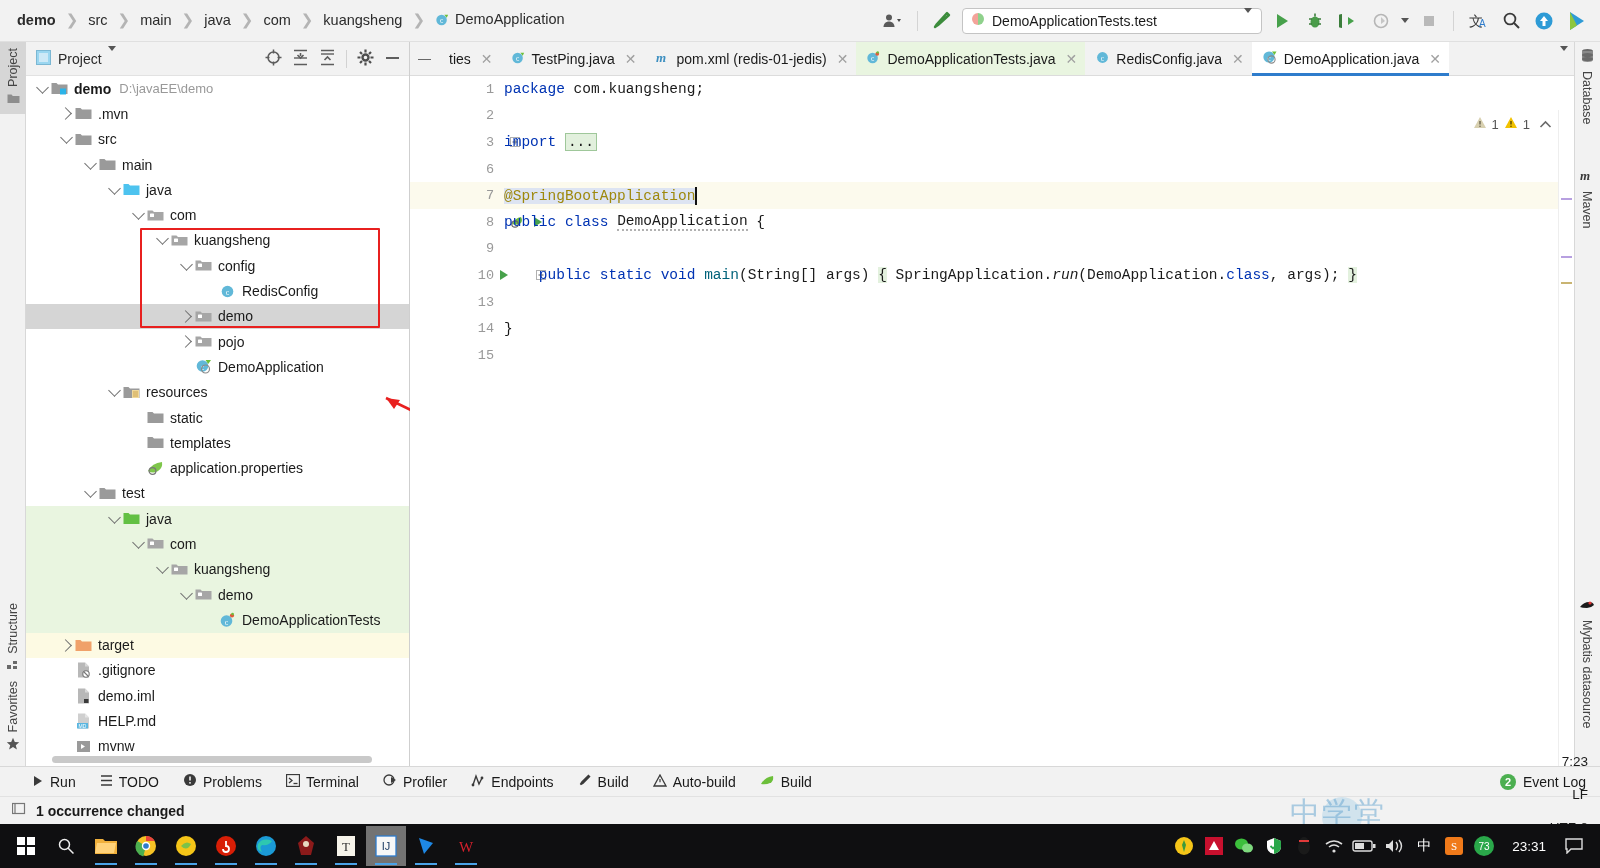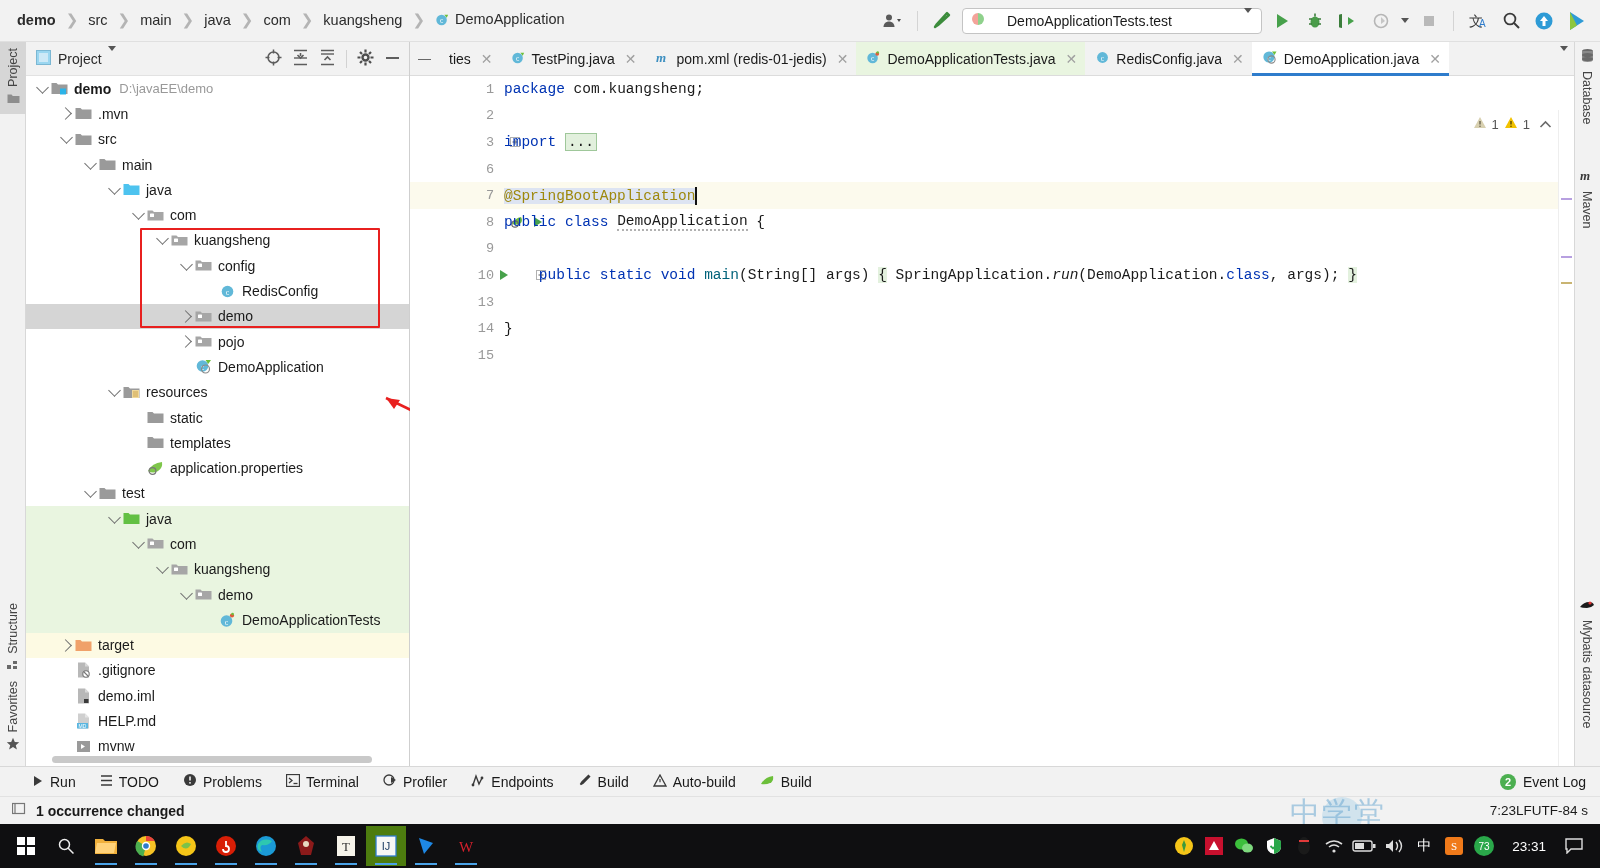--- a/index.html
+++ b/index.html
@@ -22,21 +22,21 @@
   .crumbs { display: flex; align-items: center; padding-left: 14px; gap: 2px; }
   .crumb { font-size: 14.5px; color: #2b2b2b; padding: 0 3px; white-space: nowrap; }
   .crumb.root { font-weight: bold; }
   .crumb-sep { color: #b4b4b4; font-size: 15px; padding: 0 5px; }
   .crumb-icon { display: inline-block; vertical-align: middle; margin-right: 5px; }
 
   .topbar-right { margin-left: auto; display: flex; align-items: center; gap: 7px; padding-right: 10px; }
   .tb-btn { display: flex; align-items: center; justify-content: center; width: 26px; height: 26px; cursor: default; }
   .divider-v { width: 1px; height: 20px; background: #d4d4d4; margin: 0 4px; }
   .runconfig {
-    display: flex; align-items: center; gap: 22px;
+    display: flex; align-items: center; gap: 7px;
     border: 1px solid #c4c4c4; border-radius: 4px; background: #fff;
     height: 26px; padding: 0 9px 0 8px; min-width: 300px;
   }
   .runconfig .rc-label { font-size: 14px; color: #1a1a1a; }
   .caret-down { width: 0; height: 0; border-left: 4px solid transparent; border-right: 4px solid transparent; border-top: 5px solid #555; }
 
   
   .leftstrip {
     position: absolute; left: 0; top: 42px; width: 26px; height: 724px;
     background: #f2f2f2; border-right: 1px solid #d8d8d8;
@@ -162,33 +162,33 @@
     font-size: 11px; display: flex; align-items: center; justify-content: center; font-weight: bold;
   }
 
   
   .statusbar {
     position: absolute; left: 0; top: 796px; width: 1600px; height: 28px;
     background: #f2f2f2; border-top: 1px solid #e2e2e2;
     display: flex; align-items: center; padding: 0 12px; gap: 10px;
   }
   .status-text { font-size: 14px; color: #1a1a1a; font-weight: bold; }
-  .statusbar-right { margin-left: auto; display: flex; align-items: flex-end; font-size: 13.5px; color: #1a1a1a; }
+  .statusbar-right { margin-left: auto; display: flex; align-items: flex-end; gap: 18px; font-size: 13.5px; color: #1a1a1a; flex-direction: column; }
 
   
   .taskbar {
     position: absolute; left: 0; top: 824px; width: 1600px; height: 44px;
     background: #0f0f11; display: flex; align-items: center; padding: 0 6px;
   }
   .tb-icon {
     width: 40px; height: 40px; display: flex; align-items: center; justify-content: center;
     position: relative; flex: 0 0 40px;
   }
   .tb-icon.open::after { content: ""; position: absolute; bottom: 1px; left: 9px; width: 22px; height: 2.5px; background: #4aa3e8; }
-  .tb-icon.focus { background: #4d7c0f; }
+  .tb-icon.focus { background: #737373; }
   .tray { margin-left: auto; display: flex; align-items: center; gap: 2px; padding-right: 6px; }
   .tray-clock { color: #fff; font-size: 13.5px; padding: 0 12px; }
   .tray-item { width: 28px; height: 40px; display: flex; align-items: center; justify-content: center; color: #fff; font-size: 14px; }
 
   
   .watermark {
     position: absolute; left: 1290px; top: 793px; width: 300px; height: 48px;
     color: rgba(110,170,210,0.55); font-size: 30px; letter-spacing: 2px;
     pointer-events: none; white-space: nowrap; font-family: "DejaVu Sans", sans-serif;
   }

